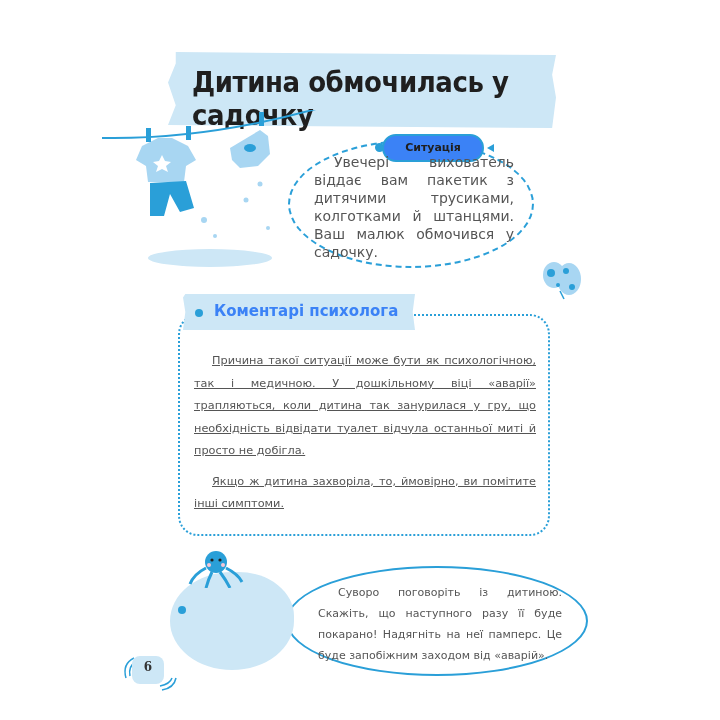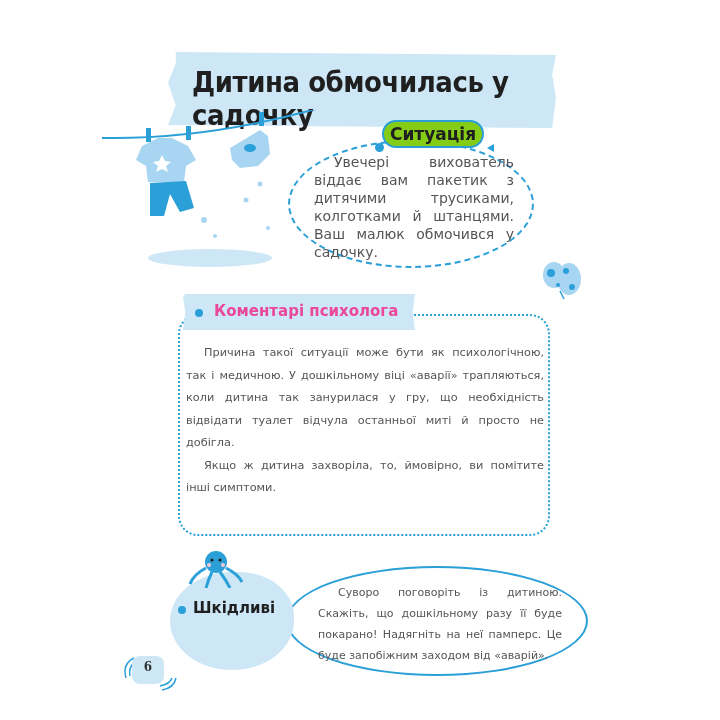--- a/index.html
+++ b/index.html
@@ -12,41 +12,41 @@
     clip-path: polygon(2% 0, 100% 4%, 99% 30%, 100% 60%, 99% 100%, 0 96%, 2% 70%, 0 40%, 2% 15%); }
   .title-text { left: 192px; top: 66px; width: 360px; font-family: "DejaVu Sans", sans-serif;
     font-weight: bold; font-size: 28px; letter-spacing: -0.5px; color: #1f1f1f; transform: scaleX(0.93); transform-origin: left; }
 
   
   .illus { left: 100px; top: 110px; width: 230px; height: 160px; }
 
   
   .situation-bubble { left: 288px; top: 140px; width: 246px; height: 128px;
     border: 2px dashed #2a9fd8; border-radius: 50%; box-sizing: border-box; }
-  .situation-label { left: 382px; top: 120px; width: 102px; height: 28px; background: #84cc16;
+  .situation-label { left: 382px; top: 134px; width: 102px; height: 28px; background: #3b82f6;
     border: 2px solid #2a9fd8; border-radius: 16px; box-sizing: border-box;
-    font-weight: bold; font-size: 17px; color: #1f1f1f; text-align: center; line-height: 24px; }
+    font-weight: bold; font-size: 11px; color: #1f1f1f; text-align: center; line-height: 24px; }
   .dot-left { left: 375px; top: 143px; width: 9px; height: 9px; border-radius: 50%; background: #2a9fd8; }
   .arrow-right { left: 487px; top: 144px; width: 0; height: 0; border-top: 4px solid transparent;
     border-bottom: 4px solid transparent; border-right: 7px solid #2a9fd8; }
   .situation-text { left: 314px; top: 153px; width: 200px; font-size: 14px; line-height: 18px; color: #555; text-align: justify; }
   .situation-text span { text-indent: 20px; display: block; }
 
   
   .butterfly { left: 536px; top: 255px; width: 50px; height: 50px; }
 
   
   .comments-box { left: 178px; top: 314px; width: 372px; height: 222px;
     border: 2px dotted #2a9fd8; border-radius: 20px; box-sizing: border-box; }
   .comments-label-bg { left: 183px; top: 294px; width: 232px; height: 36px; background: #cde7f6;
     clip-path: polygon(1% 0, 100% 0, 99% 50%, 100% 100%, 0 100%, 1% 50%, 0 10%); }
   .comments-label-dot { left: 195px; top: 309px; width: 8px; height: 8px; border-radius: 50%; background: #2a9fd8; }
-  .comments-label { left: 214px; top: 302px; font-weight: bold; font-size: 15px; color: #ec4899; }
+  .comments-label { left: 214px; top: 302px; font-weight: bold; font-size: 15px; color: #3b82f6; }
   .comments-text { left: 186px; top: 342px; width: 358px; font-size: 11.3px; line-height: 22.5px; color: #555; text-align: justify; }
-  .comments-text p { margin: 0; text-indent: 18px; }
+  .comments-text p { margin: 8px; text-indent: 18px; text-decoration: underline; }
 
   
   .advice-bubble { left: 286px; top: 566px; width: 302px; height: 110px;
     border: 2px solid #2a9fd8; border-radius: 50%; box-sizing: border-box; background: #fff; }
   .advice-blob { left: 170px; top: 572px; width: 124px; height: 98px; background: #cde7f6; border-radius: 50% 45% 50% 50%; }
   .advice-dot { left: 178px; top: 606px; width: 8px; height: 8px; border-radius: 50%; background: #2a9fd8; }
   .advice-label { left: 193px; top: 596px; width: 90px; font-weight: bold; font-size: 15px; line-height: 24px; color: #1f1f1f; }
   .advice-text { left: 318px; top: 582px; width: 244px; font-size: 11px; line-height: 21px; color: #555; text-align: justify; }
   .advice-text span { display: block; text-indent: 20px; }
   .octopus { left: 188px; top: 548px; width: 56px; height: 40px; }
@@ -121,24 +121,23 @@
   <circle cx="32" cy="12" r="1.6" fill="#1f1f1f"></circle>
   <circle cx="21" cy="17" r="2" fill="#f7c6d6"></circle>
   <circle cx="35" cy="17" r="2" fill="#f7c6d6"></circle>
   <path d="M18 20 Q 6 26 2 36" stroke="#2a9fd8" stroke-width="3" fill="none"></path>
   <path d="M24 24 Q 20 32 18 40" stroke="#2a9fd8" stroke-width="3" fill="none"></path>
   <path d="M32 24 Q 38 32 42 40" stroke="#2a9fd8" stroke-width="3" fill="none"></path>
   <path d="M38 20 Q 50 26 54 34" stroke="#2a9fd8" stroke-width="3" fill="none"></path>
 </svg>
 <div class="abs advice-dot"></div>
 <div class="abs advice-label">
-  <div>Шкідливі</div>
 </div>
 <div class="abs advice-text">
-    <span>Суворо поговоріть із дитиною. Скажіть, що дошкільному разу її буде покарано! Надягніть на неї памперс. Це буде запобіжним заходом від «аварій».</span>
+    <span>Суворо поговоріть із дитиною. Скажіть, що наступного разу її буде покарано! Надягніть на неї памперс. Це буде запобіжним заходом від «аварій».</span>
   </div>
 
 <svg class="abs page-deco" viewBox="0 0 64 48">
   <path d="M8 30 Q 4 16 16 10" stroke="#2a9fd8" stroke-width="1.5" fill="none"></path>
   <path d="M12 28 Q 10 18 18 14" stroke="#2a9fd8" stroke-width="1.5" fill="none"></path>
   <path d="M44 42 Q 56 40 58 30" stroke="#2a9fd8" stroke-width="1.5" fill="none"></path>
   <path d="M42 38 Q 52 36 54 30" stroke="#2a9fd8" stroke-width="1.5" fill="none"></path>
 </svg>
 <div class="abs page-num-blob"></div>
 <div class="abs page-num">6</div>

